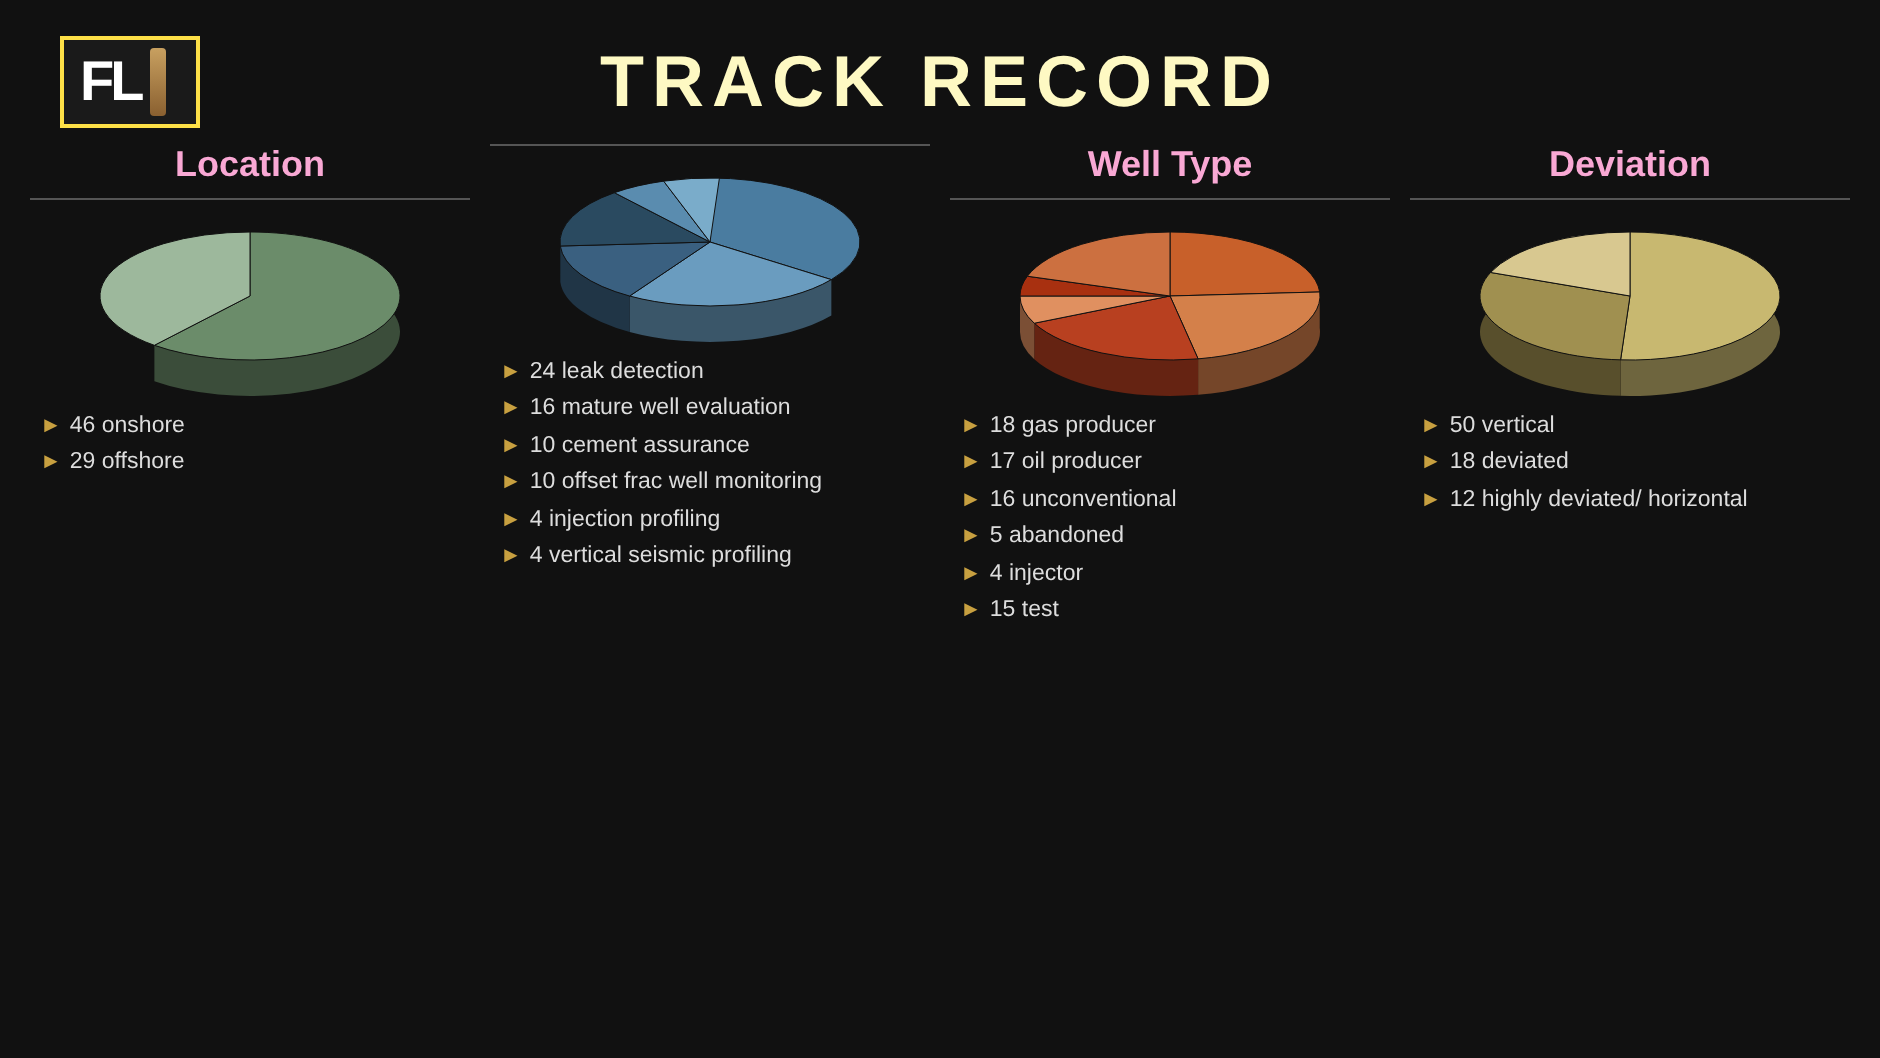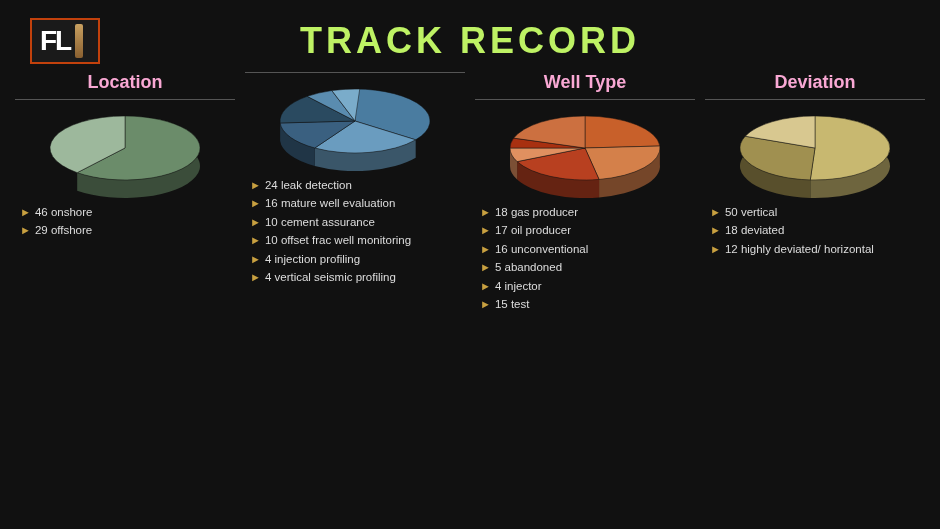--- a/index.html
+++ b/index.html
@@ -26,21 +26,21 @@
     .header {
       display: flex;
       align-items: center;
       width: 100%;
       padding: 18px 30px 8px 30px;
       gap: 20px;
     }
 
     .logo {
       background: #1a1a1a;
-      border: 2px solid #c2410c;
+      border: 2px solid #fde047;
       padding: 4px 8px;
       display: flex;
       align-items: center;
       gap: 3px;
       min-width: 70px;
     }
 
     .logo-text {
       font-size: 28px;
       font-weight: 900;
@@ -55,21 +55,21 @@
       border-radius: 2px;
       margin-left: 2px;
     }
 
     .title {
       flex: 1;
       text-align: center;
       font-size: 36px;
       font-weight: 900;
       letter-spacing: 4px;
-      color: #bef264;
+      color: #fef9c3;
     }
 
     
     .charts-section {
       width: 100%;
       display: flex;
       justify-content: space-around;
       align-items: flex-start;
       padding: 0 10px;
       margin-top: 0px;

